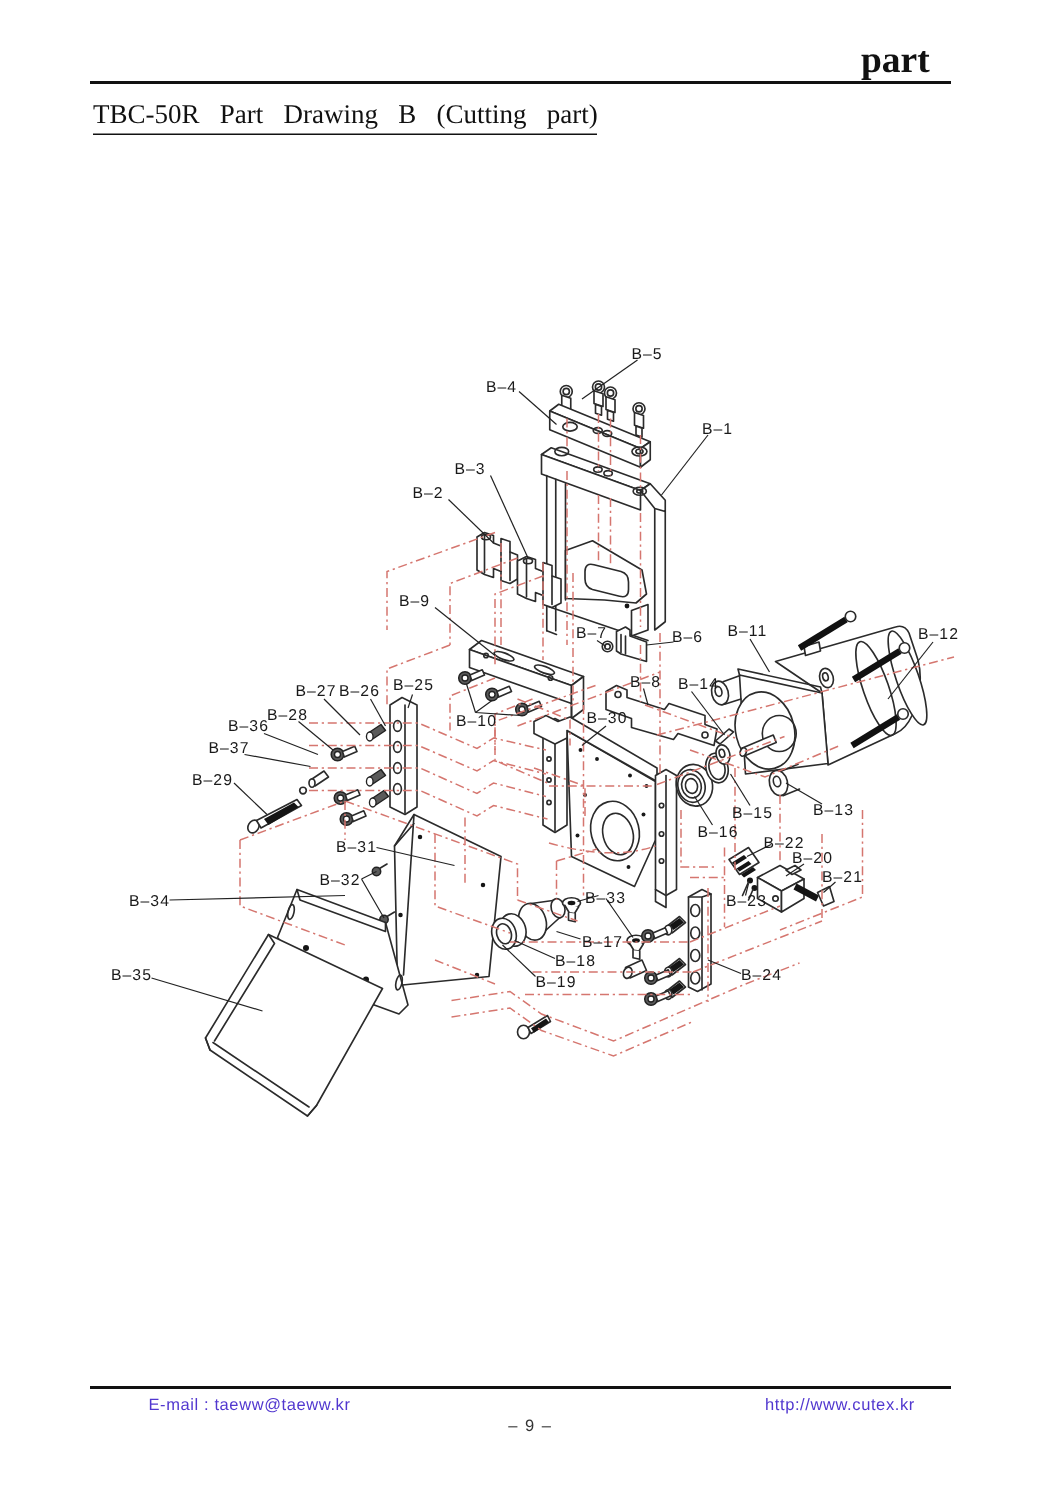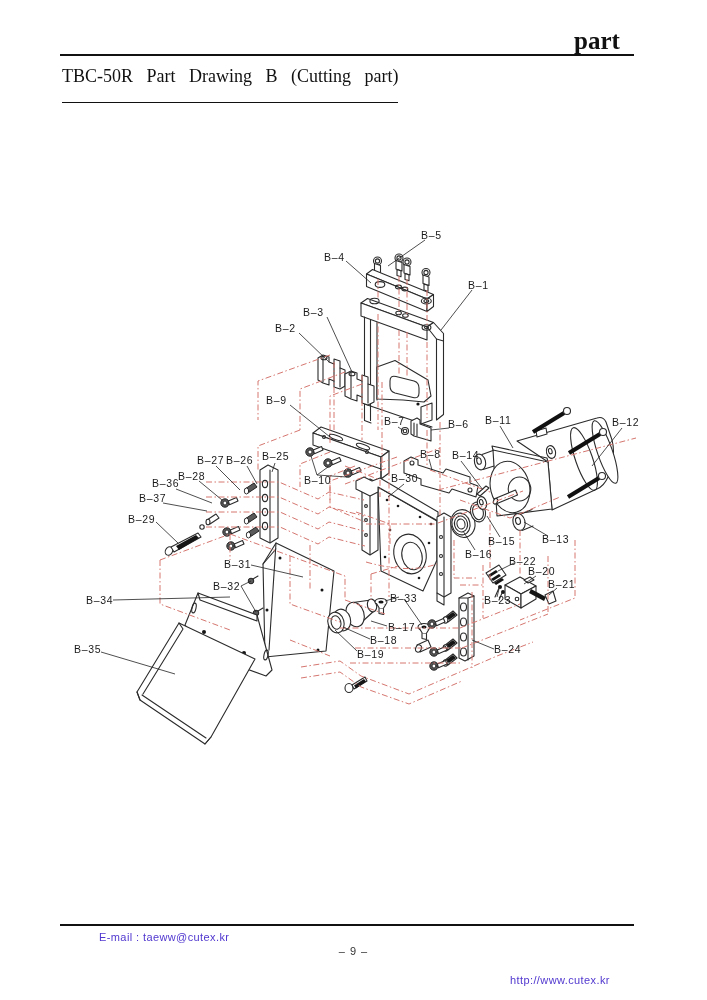--- a/index.html
+++ b/index.html
@@ -1,40 +1,40 @@
 <!DOCTYPE html>
 <html><head>
 <meta charset="utf-8">
 <style>
 html,body{margin:0;padding:0;background:#ffffff;}
 body{width:707px;height:1000px;position:relative;font-family:"Liberation Sans",sans-serif;overflow:hidden;}
 .logo{position:absolute;top:27px;left:574px;font-family:"Liberation Serif",serif;font-weight:bold;font-size:25px;color:#111;}
 .hr1{position:absolute;top:54px;left:60px;width:574px;height:2px;background:#111;}
-.title{position:absolute;top:66px;left:62px;font-family:"Liberation Serif",serif;font-size:18px;color:#111;word-spacing:9px;border-bottom:1px solid #111;padding-bottom:15px;}
+.title{position:absolute;top:66px;left:62px;font-family:"Liberation Serif",serif;font-size:18px;color:#111;word-spacing:9px;border-bottom:1px solid #111;padding-bottom:2px;}
 .hr2{position:absolute;top:924px;left:60px;width:574px;height:2px;background:#111;}
 .email{position:absolute;top:931px;left:99px;font-size:11px;color:#5137cf;letter-spacing:0.4px;}
-.url{position:absolute;top:931px;left:510px;font-size:11px;color:#5137cf;letter-spacing:0.4px;margin-top:43px;}
+.url{position:absolute;top:931px;left:510px;font-size:11px;color:#5137cf;letter-spacing:0.4px;}
 .pageno{position:absolute;top:945px;left:0;width:707px;text-align:center;font-size:11px;color:#333;letter-spacing:1px;}
 svg{position:absolute;top:0;left:0;}
 svg text{font-family:"Liberation Sans",sans-serif;font-size:10.5px;fill:#1a1a1a;letter-spacing:0.7px;}
 .k{fill:none;stroke:#2b2b2b;stroke-width:1.1;stroke-linejoin:round;stroke-linecap:round;}
 .w{fill:#ffffff;stroke:#2b2b2b;stroke-width:1.1;stroke-linejoin:round;stroke-linecap:round;}
 .r{fill:none;stroke:#d5766f;stroke-width:1;stroke-dasharray:6 2.5 1.5 2.5;}
 .ld{fill:none;stroke:#222;stroke-width:0.8;}
 .blk{fill:#151515;stroke:none;}
 .dk{fill:#5a5a5a;stroke:#222;stroke-width:1;}
 .wi{fill:#ffffff;stroke:#222;stroke-width:0.9;}
 </style>
 </head>
 <body>
 <div class="logo">part</div>
 <div class="hr1"></div>
 <div class="title">TBC-50R Part Drawing B (Cutting part)</div>
 <div class="hr2"></div>
-<div class="email">E-mail : taeww@cutex.kr</div>
+<div class="email">E-mail : taeww@taeww.kr</div>
 <div class="url">http://www.cutex.kr</div>
 <div class="pageno">– 9 –</div>
 <svg width="707" height="1000" viewBox="0 0 707 1000">
 
 <g id="parts">
 
 <g id="screws-top">
 <g class="w">
 <circle cx="377.5" cy="261" r="4"></circle>
           <circle cx="377.5" cy="261" r="2.1"></circle>

